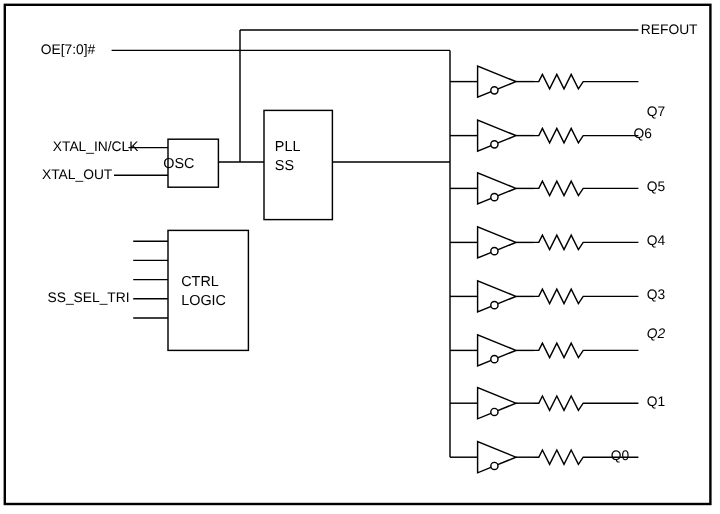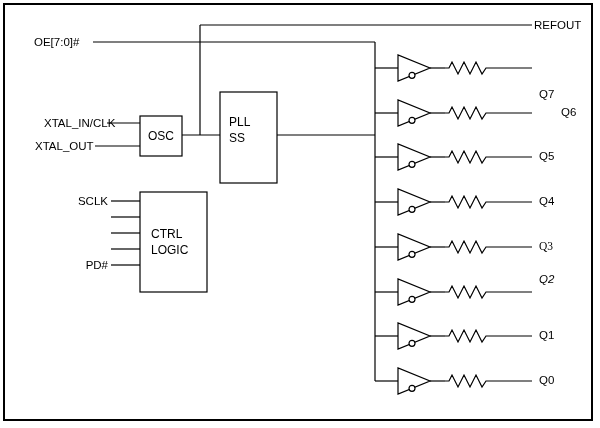--- a/index.html
+++ b/index.html
@@ -74,39 +74,38 @@
       <use href="#bufrow" transform="translate(0,336)"></use>
       <use href="#bufrow" transform="translate(0,381)"></use>
     </g>
   </svg>
 
   <div class="lbl" style="left:34px;top:35px;">OE[7:0]#</div>
   <div class="lbl" style="left:534px;top:18px;">REFOUT</div>
   <div class="lbl" style="left:27px;top:116px;margin-left:17px;">XTAL_IN/CLK</div>
   <div class="lbl" style="left:35px;top:139px;">XTAL_OUT</div>
 
-  <div class="boxlbl center" style="left:148px;top:116px;width:26px;height:40px;">
+  <div class="boxlbl center" style="left:136px;top:116px;width:26px;height:40px;">
     <span>OSC</span>
   </div>
 
   <div class="boxlbl leftpad" style="left:220px;top:92px;width:57px;height:75px;padding-left:9px;">
     <span>PLL</span>
     <span>SS</span>
   </div>
 
   <div class="boxlbl leftpad" style="left:140px;top:192px;width:85px;height:100px;padding-left:11px;">
     <span>CTRL</span>
     <span>LOGIC</span>
   </div>
 
-  <div class="lbl rt" style="left:18px;top:194px;width:90px;">SCLK</div>
-  <div class="lbl rt" style="left:18px;top:258px;width:90px;">PD#</div>
+  <div class="lbl rt" style="left:18px;top:242px;width:90px;">SS_SEL_TRI</div>
 
   <div class="lbl" style="left:539px;top:58px;margin-top:29px;">Q7</div>
-  <div class="lbl" style="left:561px;top:105px;text-align:right;">Q6</div>
+  <div class="lbl" style="left:528px;top:105px;text-align:right;">Q6</div>
   <div class="lbl" style="left:539px;top:149px;">Q5</div>
   <div class="lbl" style="left:539px;top:194px;">Q4</div>
-  <div class="lbl" style="left:539px;top:239px;font-family:Liberation Serif, serif;">Q3</div>
+  <div class="lbl" style="left:539px;top:239px;">Q3</div>
   <div class="lbl" style="left:539px;top:272px;font-style:italic;">Q2</div>
   <div class="lbl" style="left:539px;top:328px;text-align:right;">Q1</div>
-  <div class="lbl" style="left:539px;top:373px;">Q0</div>
+  <div class="lbl" style="left:509px;top:373px;">Q0</div>
 
 </div>
 
 </body></html>

